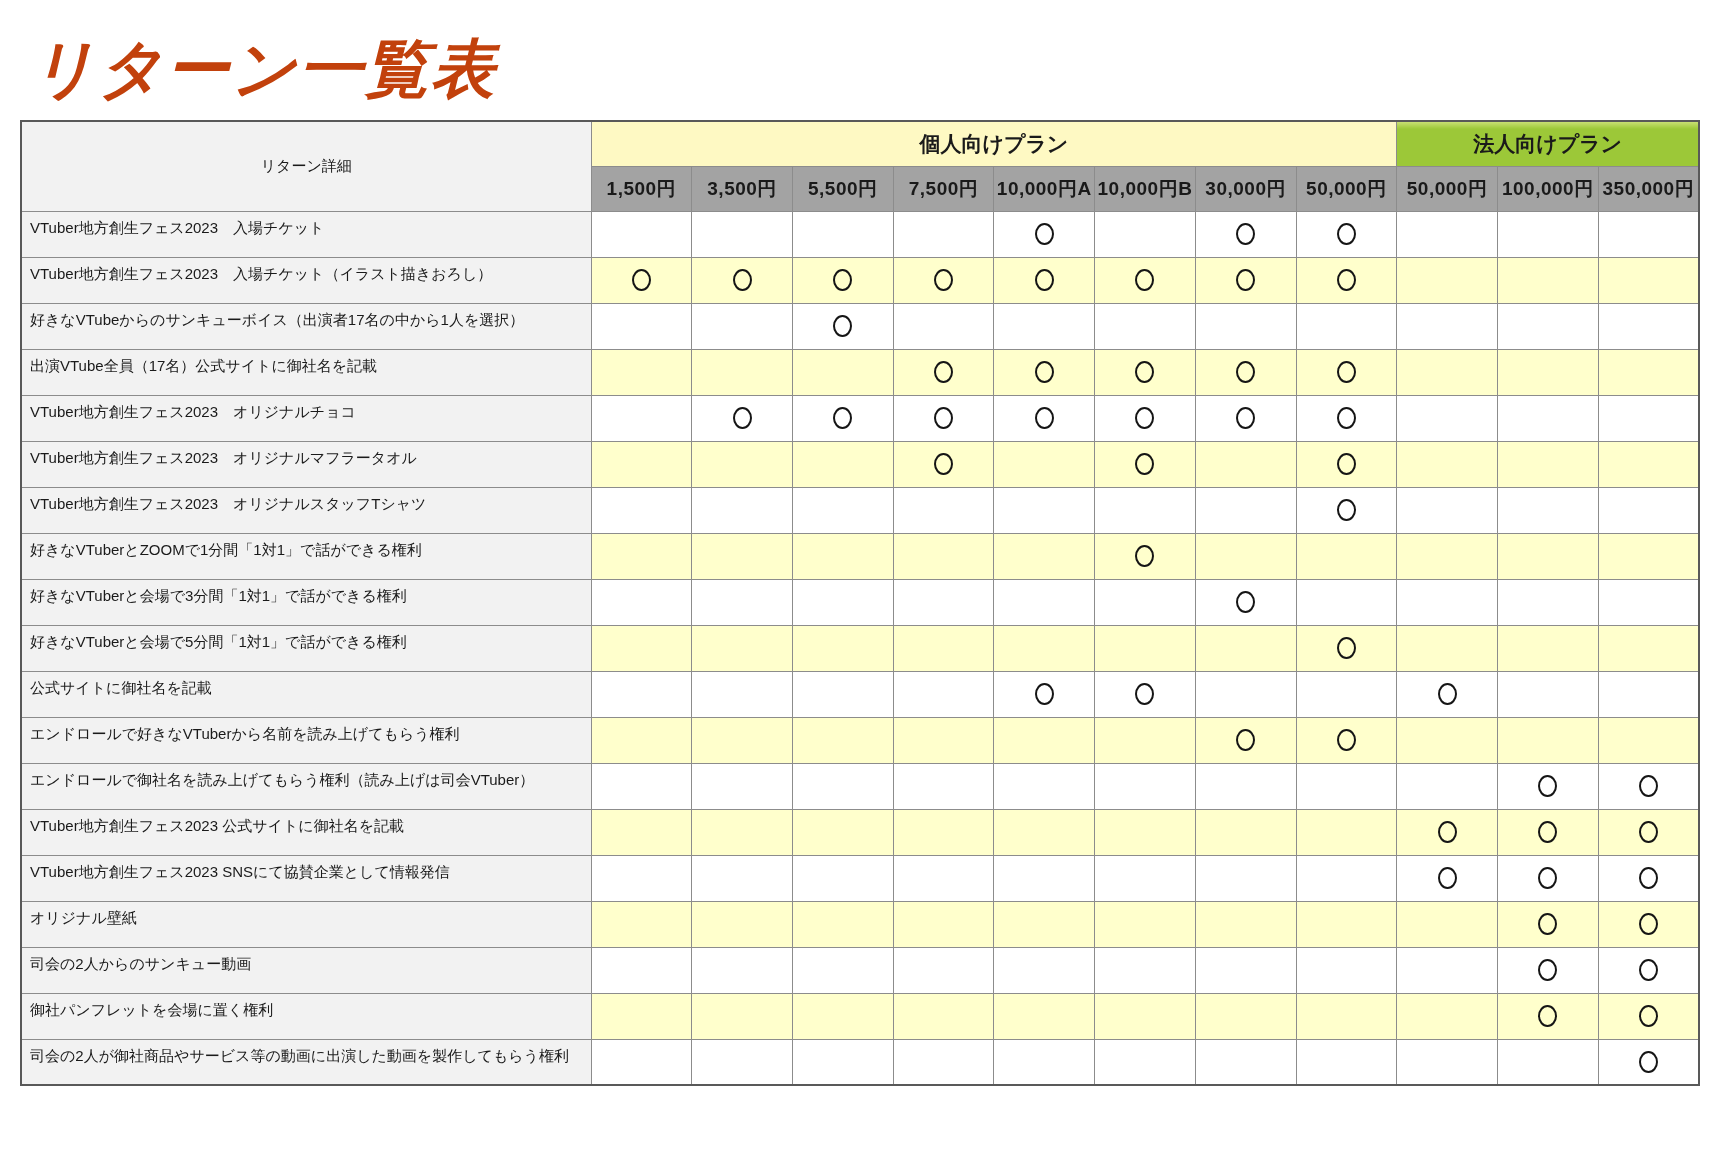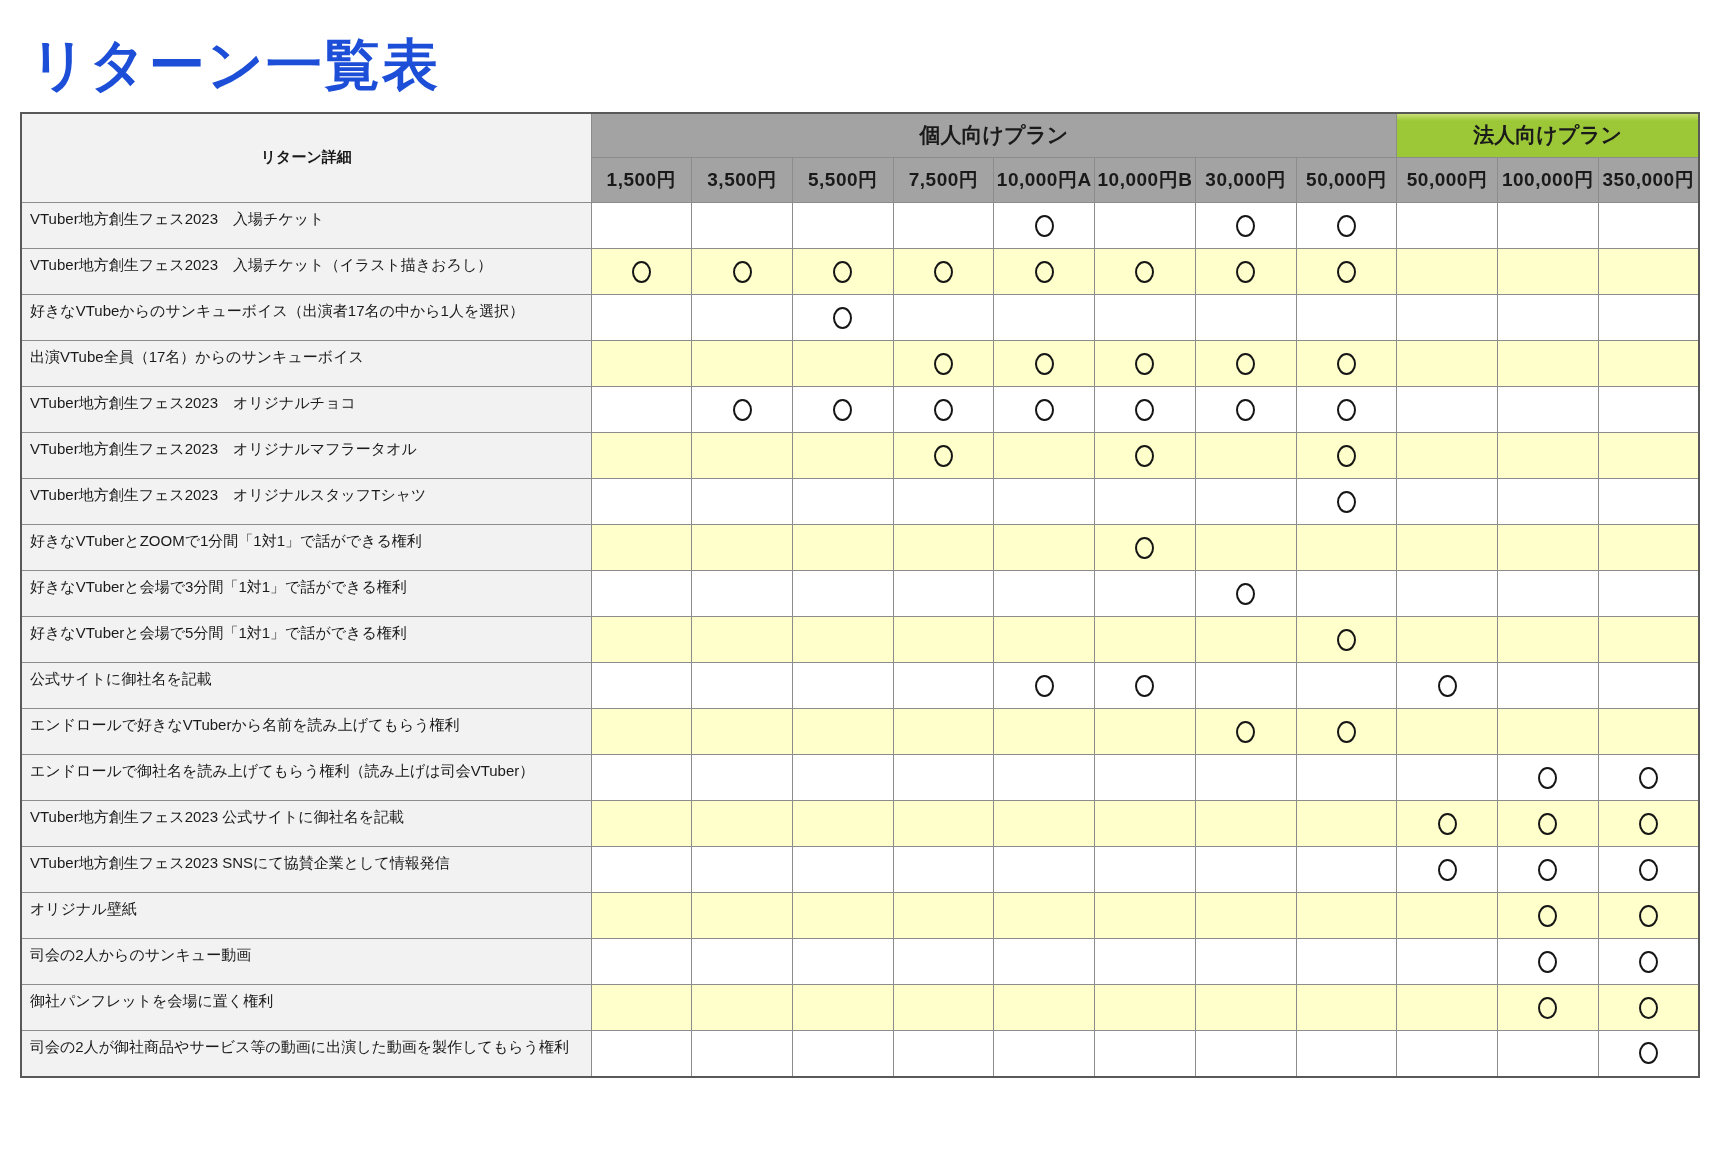--- a/index.html
+++ b/index.html
@@ -6,53 +6,54 @@
     margin:0;
     padding:0;
     background:#ffffff;
     width:1727px;
     height:1151px;
     font-family:"Liberation Sans", sans-serif;
     color:#1a1a1a;
   }
   .page-title{
     margin:34px 0 0 30px;
-    font-size:56px;
+    font-size:64px;
     line-height:1.1;
     font-weight:900;
     letter-spacing:2px;
-    color:#1d4ed8;
+    color:#c2410c;
+    font-style:italic;
   }
   table.returns{
     border-collapse:collapse;
     table-layout:fixed;
     width:1680px;
     margin:16px 0 0 20px;
     border:2px solid #595959;
   }
   col.c-label{width:570px;}
   th,td{
     border:1px solid #8c8c8c;
     overflow:hidden;
     white-space:nowrap;
   }
   thead tr{height:45px;}
   tbody tr{height:46px;}
   th.corner{
     background:#F2F2F2;
-    font-weight:700;
+    font-weight:400;
     font-size:15px;
     text-align:center;
   }
   th.group{
     font-size:21px;
     font-weight:700;
     text-align:center;
   }
-  th.group.personal{background:#a3a3a3;margin-top:8px;}
+  th.group.personal{background:#fef9c3;margin-top:8px;}
   th.group.corporate{background:linear-gradient(to bottom,#c8df72 0px,#9CC838 7px,#9CC838 100%);text-align:center;}
   tr.price-row th{
     background:#a3a3a3;
     font-size:19px;
     font-weight:700;
     text-align:center;
     letter-spacing:0.5px;
   }
   tbody th.row-label{
     background:#F2F2F2;
@@ -144,21 +145,21 @@
         <td></td>
         <td></td>
         <td></td>
         <td></td>
         <td></td>
         <td></td>
         <td></td>
         <td></td>
       </tr>
       <tr class="alt">
-        <th class="row-label" scope="row">出演VTube全員（17名）からのサンキューボイス</th>
+        <th class="row-label" scope="row">出演VTube全員（17名）公式サイトに御社名を記載</th>
         <td></td>
         <td></td>
         <td></td>
         <td><span class="mark" title="○"></span></td>
         <td><span class="mark" title="○"></span></td>
         <td><span class="mark" title="○"></span></td>
         <td><span class="mark" title="○"></span></td>
         <td><span class="mark" title="○"></span></td>
         <td></td>
         <td></td>

